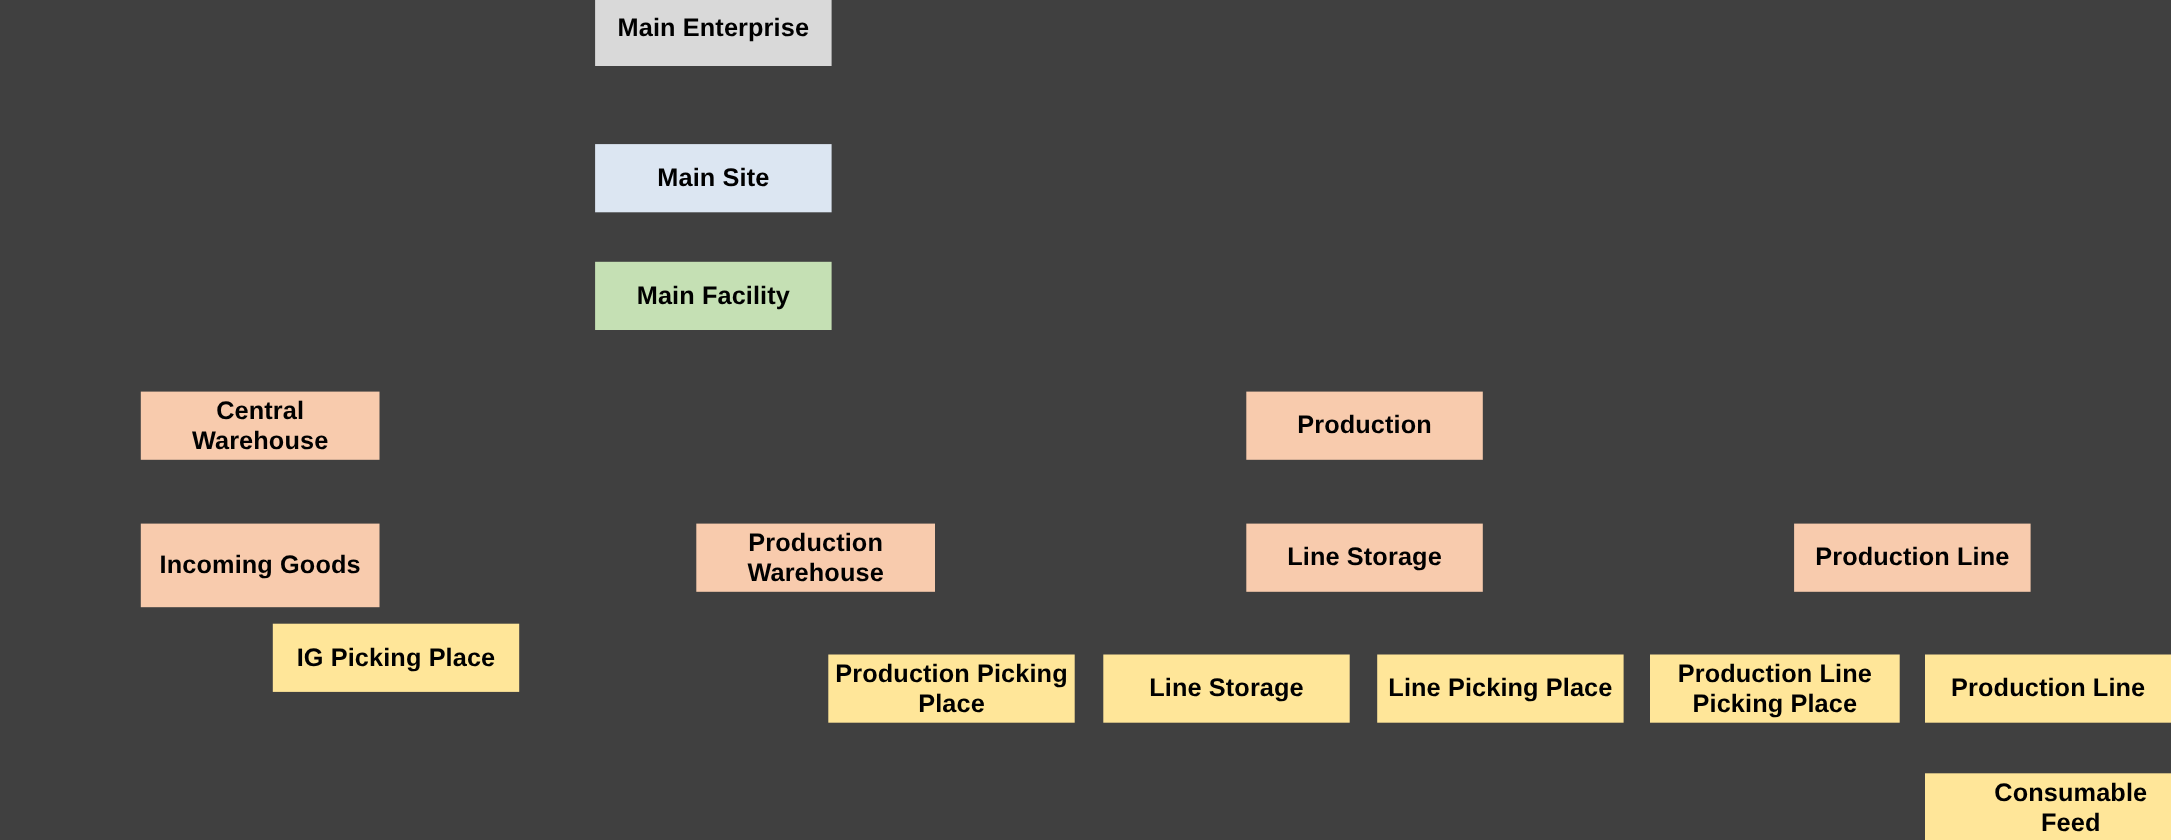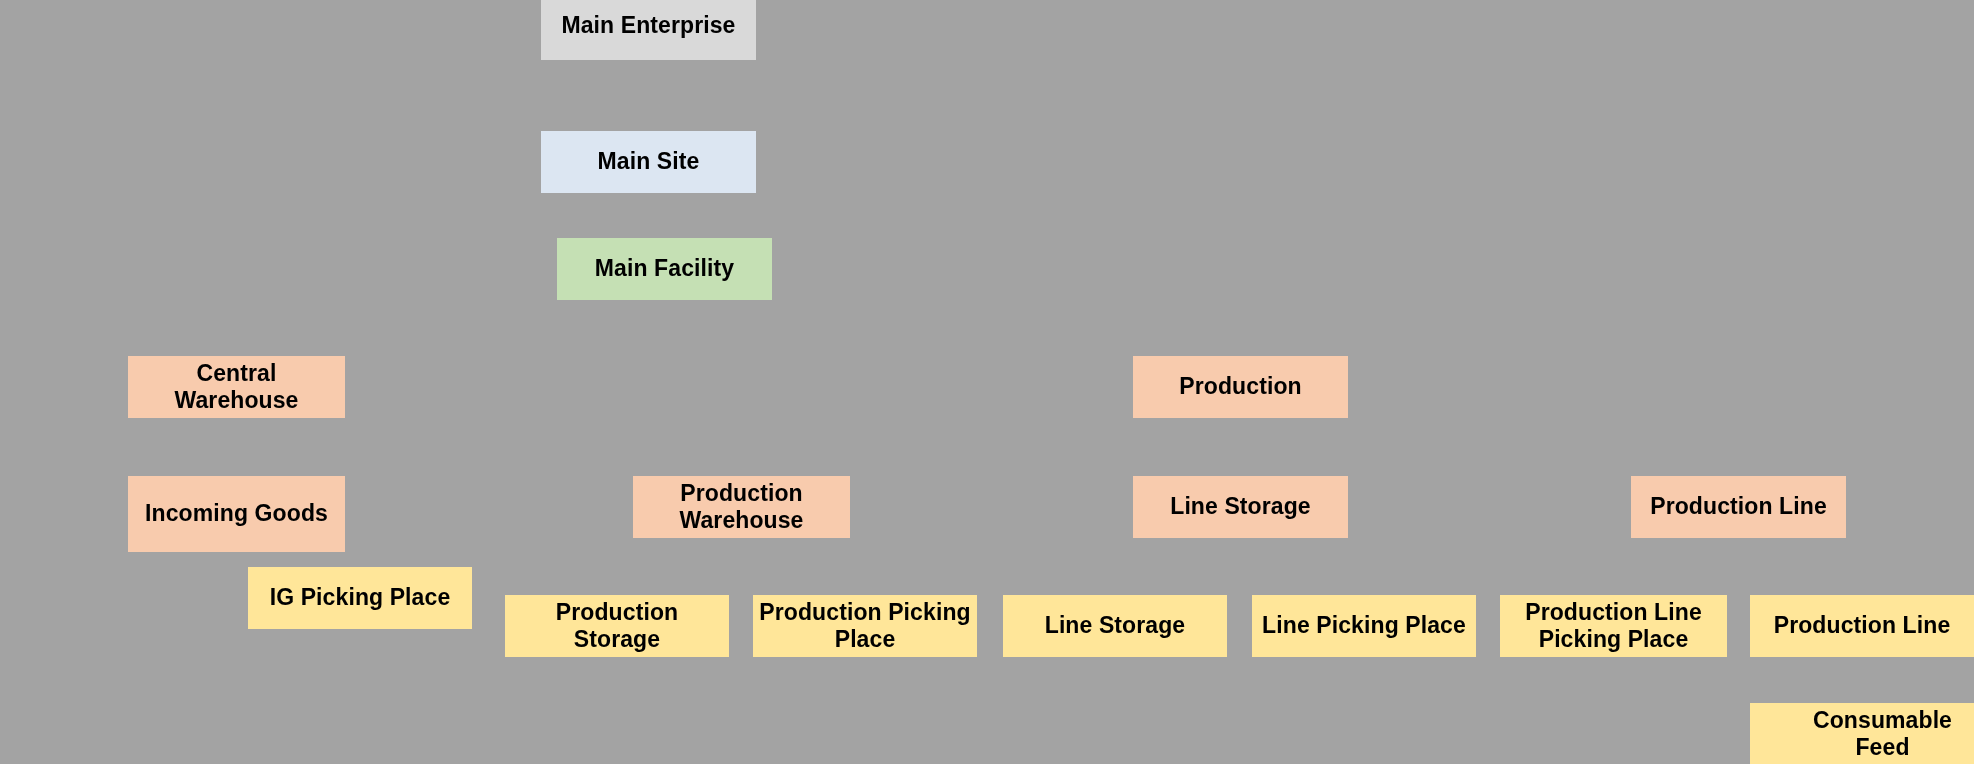--- a/index.html
+++ b/index.html
@@ -11,21 +11,21 @@
   body {
     width: 1974px;
     height: 764px;
     overflow: hidden;
     font-family: "Liberation Sans", "DejaVu Sans", sans-serif;
   }
   #diagram {
     position: relative;
     width: 1974px;
     height: 764px;
-    background: #a3a3a3;
+    background: #404040;
   }
   .node {
     position: absolute;
     box-sizing: border-box;
     display: flex;
     align-items: center;
     justify-content: center;
     text-align: center;
     font-weight: bold;
     font-size: 23px;
@@ -41,31 +41,30 @@
   .lvl-facility   { background: #c5e0b4; }
   .lvl-area       { background: #f8cbad; }
   .lvl-place      { background: #ffe699; }
 </style>
 </head>
 <body>
 
 <div id="diagram">
     <div class="node lvl-enterprise" style="left: 541px; top: -8px; width: 215px; height: 68px; background: rgb(217, 217, 217);">Main Enterprise</div>
     <div class="node lvl-site" style="left: 541px; top: 131px; width: 215px; height: 62px; background: rgb(220, 230, 242);">Main Site</div>
-    <div class="node lvl-facility" style="left: 541px; top: 238px; width: 215px; height: 62px; background: rgb(197, 224, 180); margin-left: 16px;">Main Facility</div>
+    <div class="node lvl-facility" style="left: 541px; top: 238px; width: 215px; height: 62px; background: rgb(197, 224, 180);">Main Facility</div>
     <div class="node lvl-area" style="left: 128px; top: 356px; width: 217px; height: 62px; background: rgb(248, 203, 173);">Central
 Warehouse</div>
     <div class="node lvl-area" style="left: 1133px; top: 356px; width: 215px; height: 62px; background: rgb(248, 203, 173);">Production</div>
     <div class="node lvl-area" style="left: 128px; top: 476px; width: 217px; height: 76px; background: rgb(248, 203, 173);">Incoming Goods</div>
     <div class="node lvl-area" style="left: 633px; top: 476px; width: 217px; height: 62px; background: rgb(248, 203, 173);">Production
 Warehouse</div>
     <div class="node lvl-area" style="left: 1133px; top: 476px; width: 215px; height: 62px; background: rgb(248, 203, 173);">Line Storage</div>
     <div class="node lvl-area" style="left: 1631px; top: 476px; width: 215px; height: 62px; background: rgb(248, 203, 173);">Production Line</div>
     <div class="node lvl-place" style="left: 248px; top: 567px; width: 224px; height: 62px; background: rgb(255, 230, 153);">IG Picking Place</div>
-    <div class="node lvl-place" style="left: 505px; top: 595px; width: 224px; height: 62px; background: rgb(255, 230, 153);">Production Storage</div>
     <div class="node lvl-place" style="left: 753px; top: 595px; width: 224px; height: 62px; background: rgb(255, 230, 153);">Production Picking
 Place</div>
     <div class="node lvl-place" style="left: 1003px; top: 595px; width: 224px; height: 62px; background: rgb(255, 230, 153);">Line Storage</div>
     <div class="node lvl-place" style="left: 1252px; top: 595px; width: 224px; height: 62px; background: rgb(255, 230, 153);">Line Picking Place</div>
     <div class="node lvl-place" style="left: 1500px; top: 595px; width: 227px; height: 62px; background: rgb(255, 230, 153);">Production Line
 Picking Place</div>
     <div class="node lvl-place" style="left: 1750px; top: 595px; width: 224px; height: 62px; background: rgb(255, 230, 153);">Production Line</div>
     <div class="node lvl-place" style="left: 1750px; top: 703px; width: 224px; height: 62px; background: rgb(255, 230, 153); padding-left: 47px;">Consumable Feed</div>
   </div>
 

